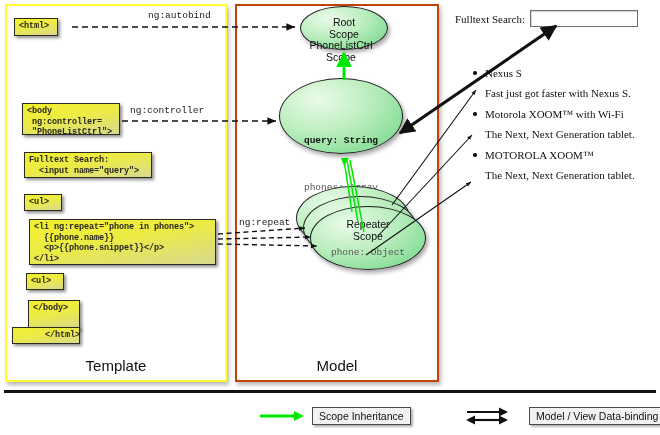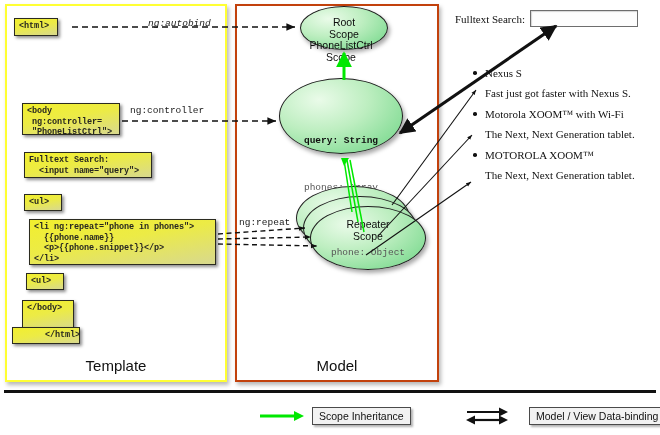--- a/index.html
+++ b/index.html
@@ -94,21 +94,21 @@
  ng:controller=
  "PhoneListCtrl"&gt;</div>
   <div class="codebox" style="left:24px;  top:152px; width:128px; height:26px;">Fulltext Search:
   &lt;input name="query"&gt;</div>
   <div class="codebox" style="left:24px;  top:194px; width:38px;  height:17px;">&lt;ul&gt;</div>
   <div class="codebox" style="left:29px;  top:219px; width:187px; height:46px;">&lt;li ng:repeat="phone in phones"&gt;
   {{phone.name}}
   &lt;p&gt;{{phone.snippet}}&lt;/p&gt;
 &lt;/li&gt;</div>
   <div class="codebox" style="left:26px;  top:273px; width:38px;  height:17px;">&lt;ul&gt;</div>
-  <div class="codebox" style="left:22px;  top:300px; width:52px;  height:30px;">&lt;/body&gt;</div>
+  <div class="codebox" style="left:28px;  top:300px; width:52px;  height:30px;">&lt;/body&gt;</div>
   <div class="codebox" style="left:12px;  top:327px; width:68px;  height:17px;padding-left:32px;">&lt;/html&gt;</div>
 
   <div class="ellipse" style="left:300px;top:6px;width:88px;height:44px;">
     <div class="ell-title" style="white-space:pre-line;">Root
 Scope</div>
   </div>
 
   <div class="ellipse" style="left:279px;top:78px;width:124px;height:76px;gap:36px;">
     <div class="ell-title" style="white-space:pre-line;">PhoneListCtrl
 Scope</div>
@@ -144,21 +144,21 @@
         <span class="sn" style="margin-top:7px;">The Next, Next Generation tablet.</span>
       </li>
       <li class="vitem">
         <span class="bullet"></span>
         <span class="nm" style="font-weight:normal;">MOTOROLA XOOM™</span>
         <span class="sn" style="margin-top:7px;">The Next, Next Generation tablet.</span>
       </li>
     </ul>
   </div>
 
-  <div class="edgelab" style="left:148px;top:18px;font-style:italic;">ng:autobind</div>
+  <div class="edgelab" style="left:148px;top:10px;">ng:autobind</div>
   <div class="edgelab" style="left:130px;top:105px;">ng:controller</div>
   <div class="edgelab" style="left:239px;top:217px;">ng:repeat</div>
 
   <svg id="wires" viewBox="0 0 660 435">
     <defs>
       <marker id="ahBlack" viewBox="0 0 10 10" refX="9" refY="5" markerWidth="6" markerHeight="6" orient="auto-start-reverse">
         <path d="M0,1 L9,5 L0,9 z" fill="#111"></path>
       </marker>
       <marker id="ahBlackThin" viewBox="0 0 10 10" refX="9" refY="5" markerWidth="5" markerHeight="5" orient="auto-start-reverse">
         <path d="M0,1.5 L9,5 L0,8.5 z" fill="#111"></path>

